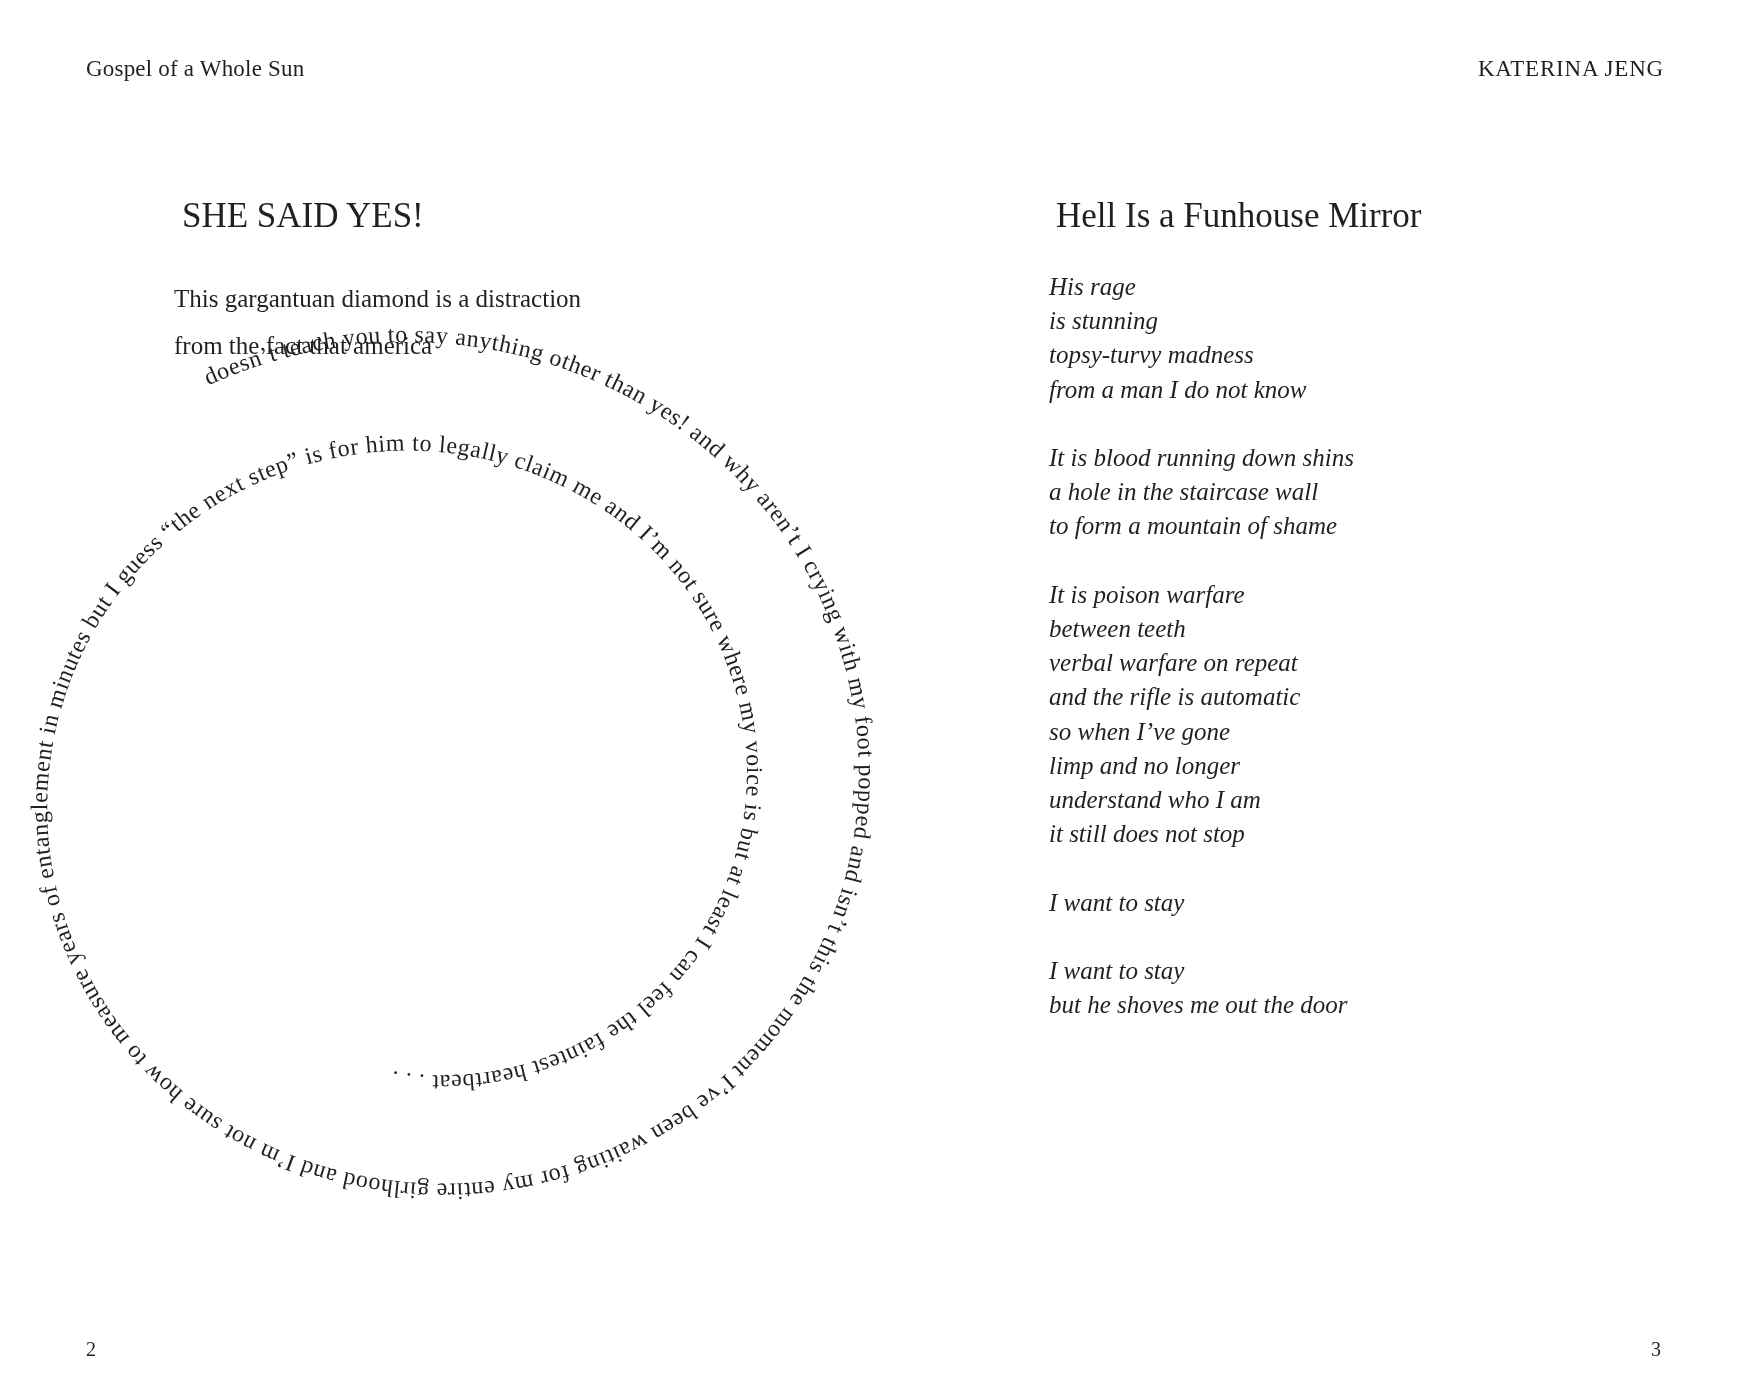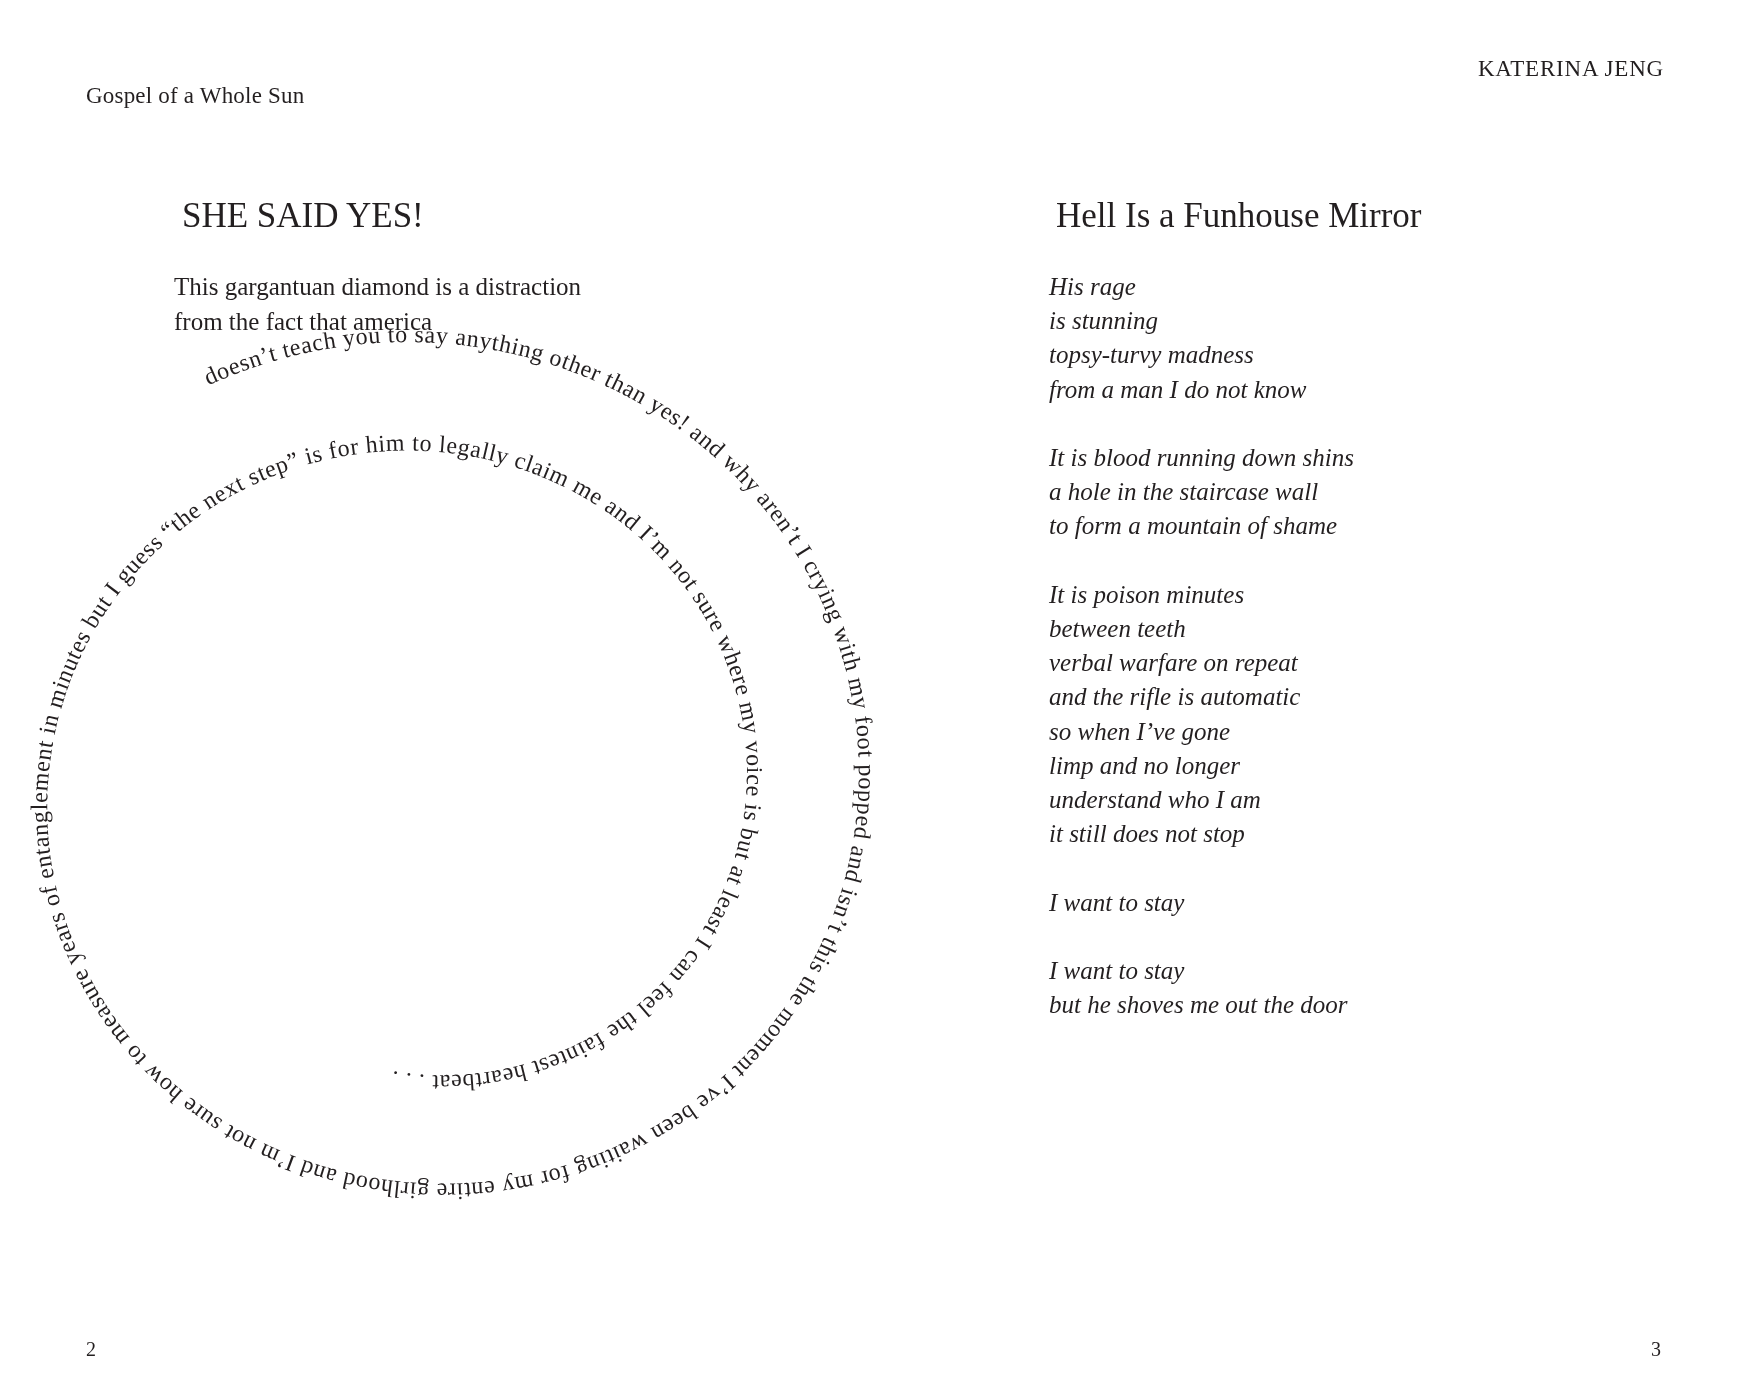--- a/index.html
+++ b/index.html
@@ -1,25 +1,25 @@
 <!DOCTYPE html>
 <html><head>
 <meta charset="utf-8">
 <style>
   html, body { margin:0; padding:0; background:#ffffff; }
   body { width:1747px; height:1396px; position:relative; overflow:hidden;
          font-family:"Liberation Serif","DejaVu Serif",serif; color:#231f20; }
   .running-head { position:absolute; top:56px; font-size:23px; letter-spacing:0.2px; }
-  .rh-left { left:86px;margin-top:27px; }
+  .rh-left { left:86px; }
   .rh-right { right:83px; letter-spacing:0.8px; }
   .title { position:absolute; top:188px; font-size:35px; font-weight:normal; margin:8px; }
   .title-left { left:174px; }
   .title-right { left:1048px; }
   .intro { position:absolute; left:174px; top:270px; font-size:25px; line-height:34.5px; }
-  .intro div { white-space:nowrap; }
+  .intro div { white-space:nowrap;margin-top:12px; }
   .poem { position:absolute; left:1049px; top:270px; font-size:25px; line-height:34.2px;font-style:italic; }
   .stanza { margin-bottom:34.2px; }
   .stanza div { white-space:nowrap; }
   .folio { position:absolute; top:1338px; font-size:20px; }
   .folio-left { left:86px; }
   .folio-right { right:86px; }
   svg.spiral { position:absolute; left:0; top:0; }
   svg.spiral text { font-family:"Liberation Serif","DejaVu Serif",serif; font-size:24px; fill:#231f20; letter-spacing:0.6px; }
 </style>
 </head>
@@ -51,21 +51,21 @@
       <div>is stunning</div>
       <div>topsy-turvy madness</div>
       <div>from a man I do not know</div>
     </div>
     <div class="stanza">
       <div>It is blood running down shins</div>
       <div>a hole in the staircase wall</div>
       <div>to form a mountain of shame</div>
     </div>
     <div class="stanza">
-      <div>It is poison minutes</div>
+      <div>It is poison warfare</div>
       <div>between teeth</div>
       <div>verbal warfare on repeat</div>
       <div>and the rifle is automatic</div>
       <div>so when I’ve gone</div>
       <div>limp and no longer</div>
       <div>understand who I am</div>
       <div>it still does not stop</div>
     </div>
     <div class="stanza">
       <div>I want to stay</div>

